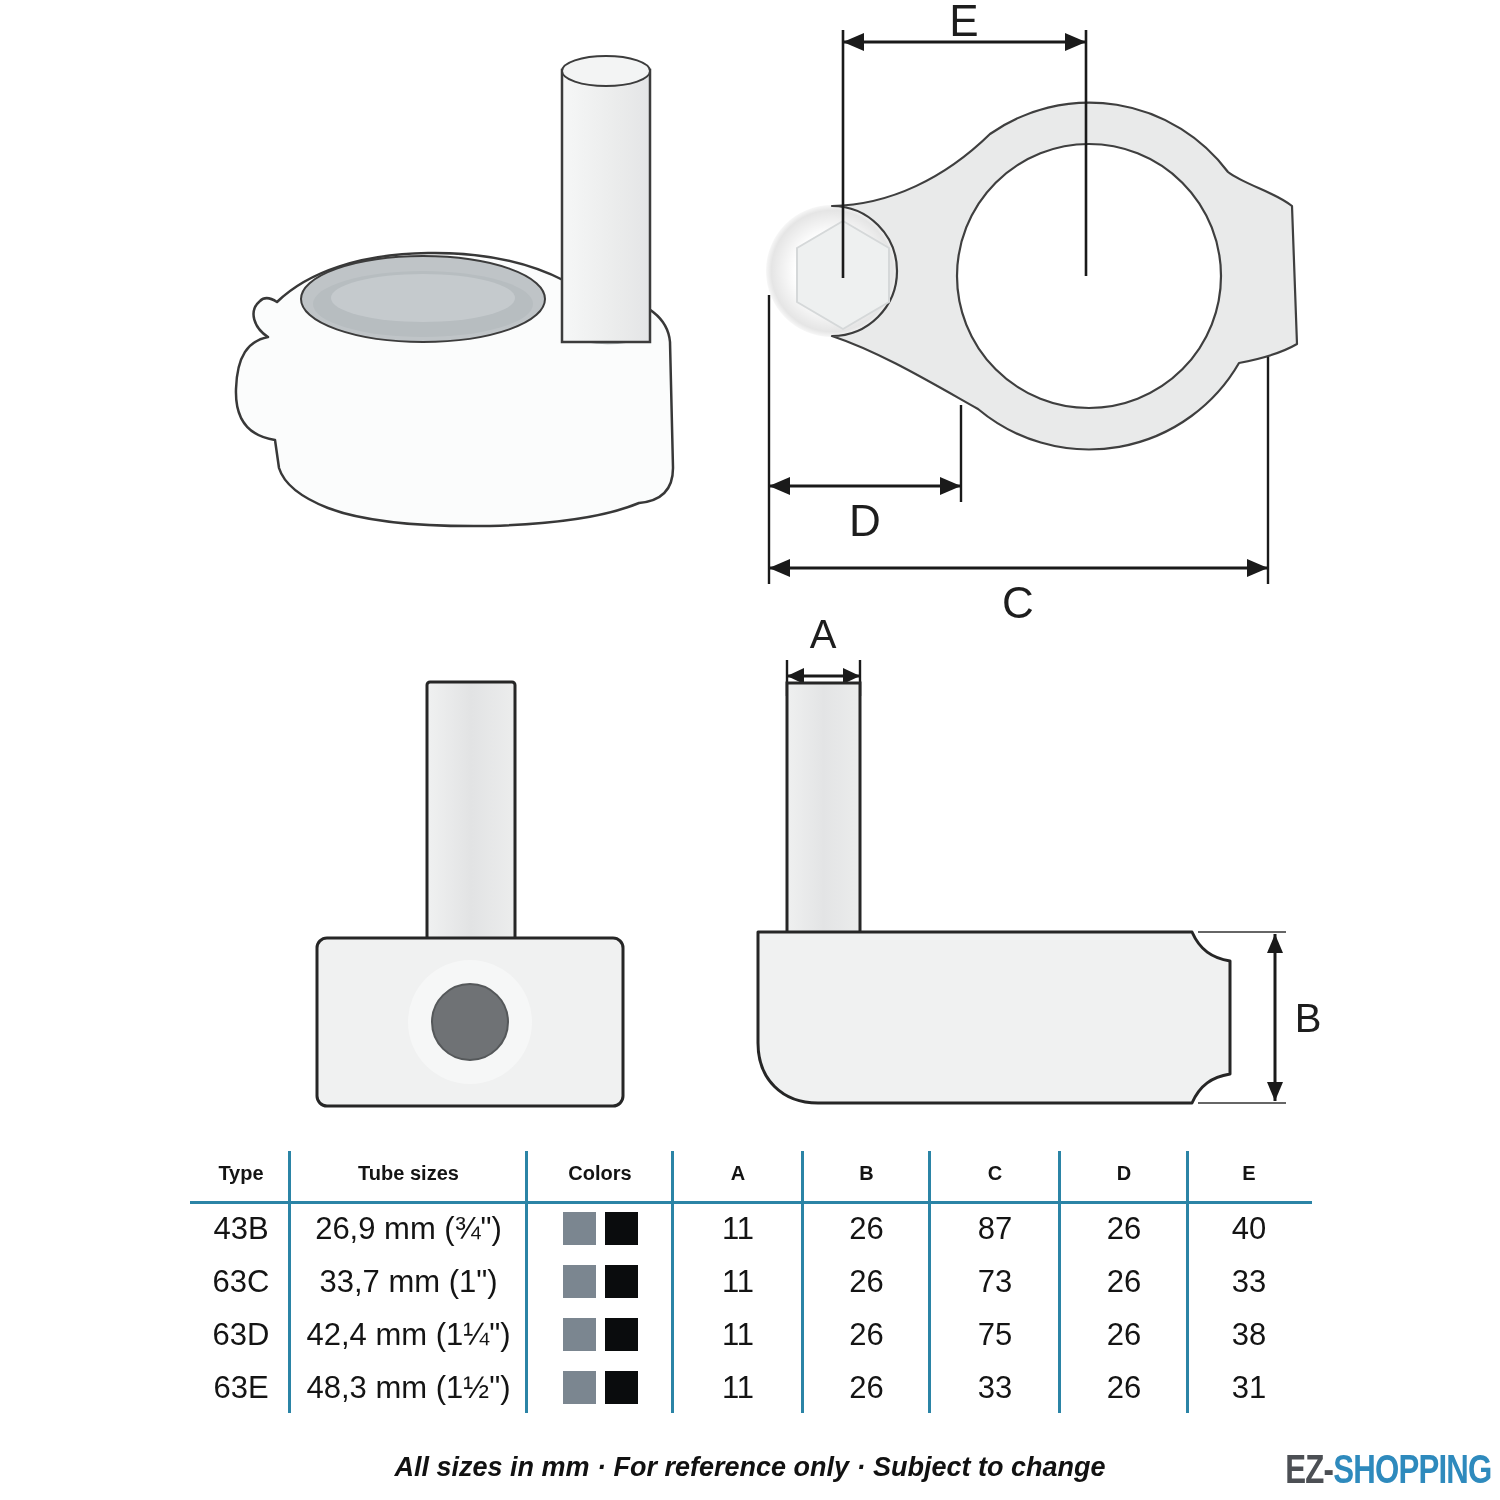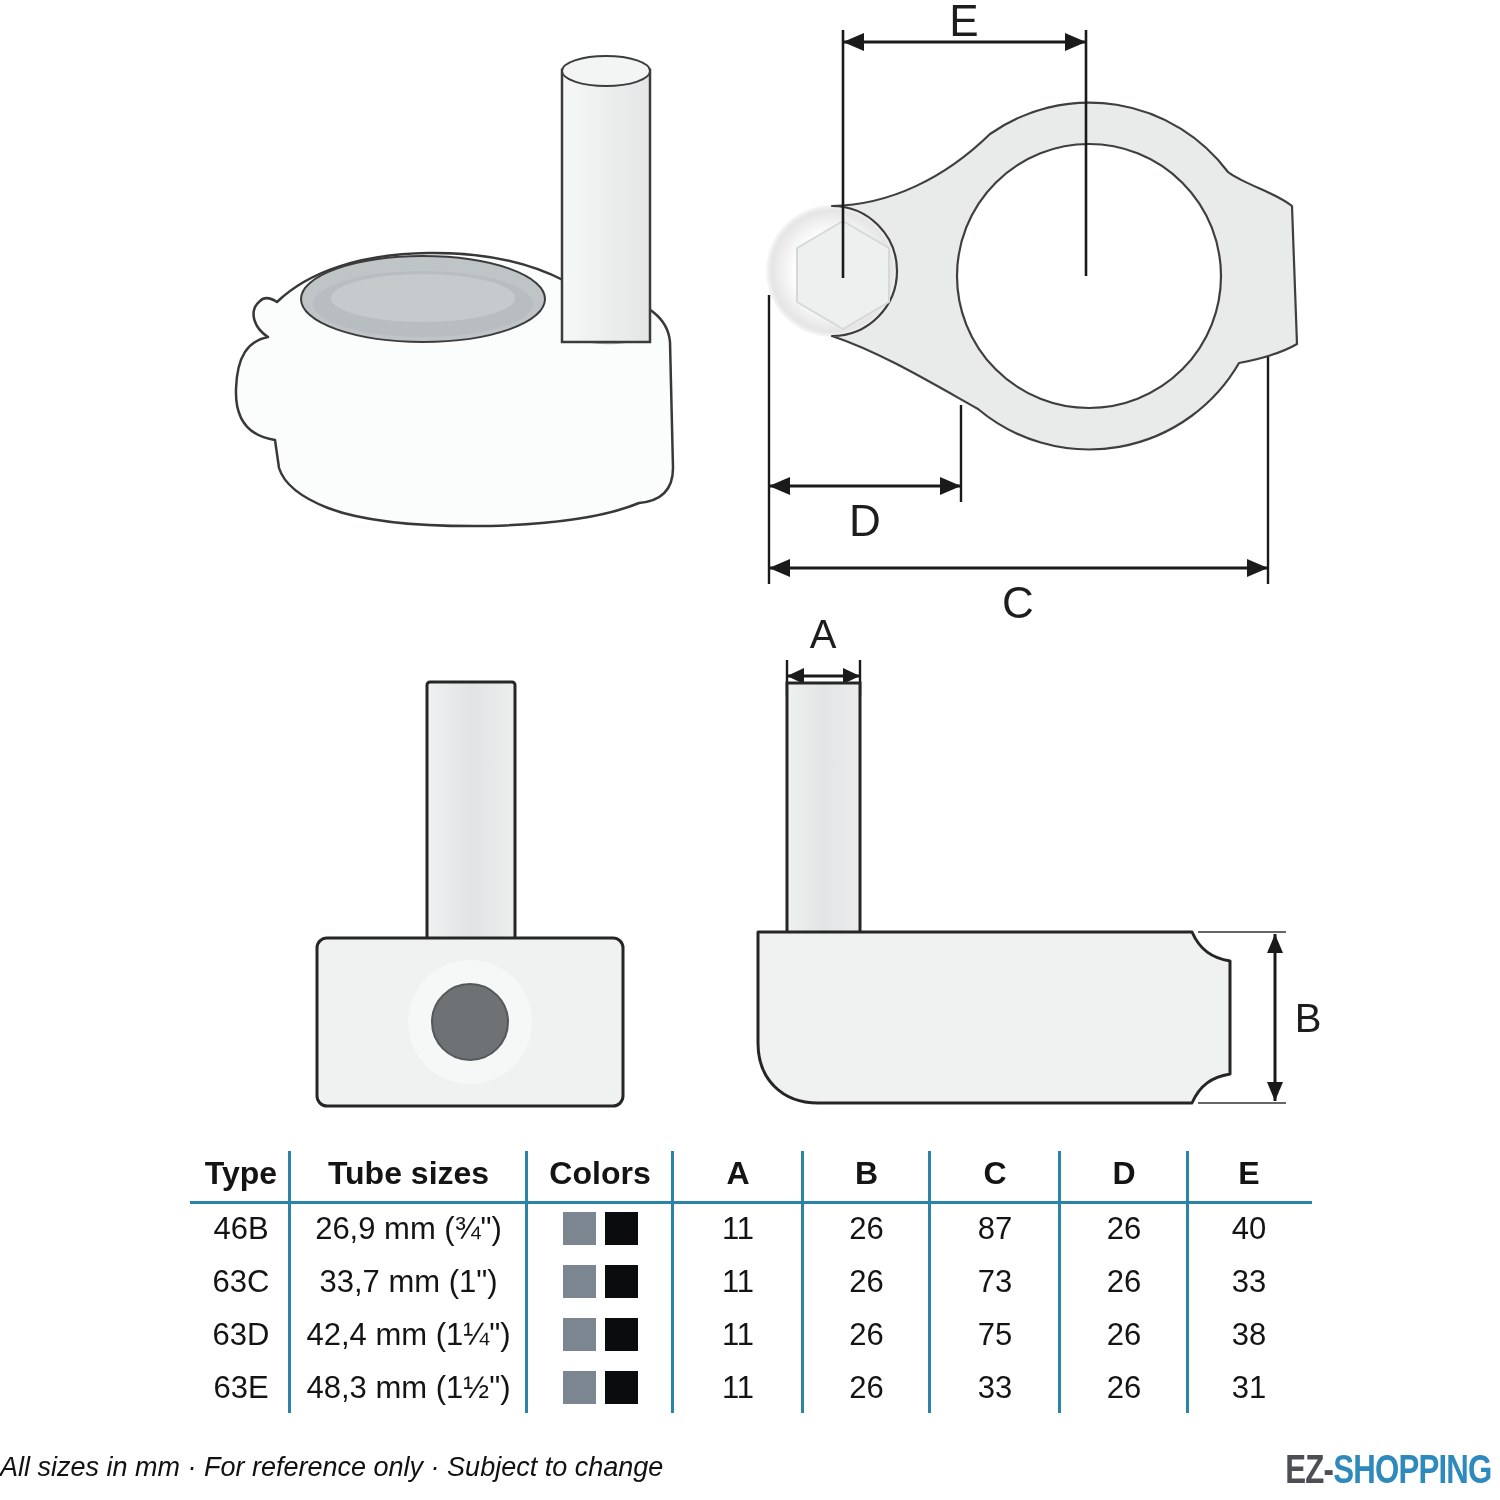--- a/index.html
+++ b/index.html
@@ -7,29 +7,29 @@
         font-family:"Liberation Sans", sans-serif;color:#1d1d1d;}
   .panel{position:absolute;}
   .dimtext{font-family:"Liberation Sans", sans-serif;font-size:44px;fill:#1d1d1d;}
   .dimtext-sm{font-family:"Liberation Sans", sans-serif;font-size:40px;fill:#1d1d1d;}
 
   
   .spec-table{position:absolute;left:192px;top:1145px;width:1118px;
     display:grid;grid-template-columns:98px 237px 146px 130px 127px 130px 128px 122px;
     grid-template-rows:57px 53px 53px 53px 53px;}
   .cell{display:flex;align-items:center;justify-content:center;font-size:31px;color:#141414;}
-  .cell.hdr{font-weight:bold;font-size:32px;}
+  .cell.hdr{font-weight:bold;font-size:20px;}
   .vline{position:absolute;width:3px;top:6px;height:262px;}
   .hline{position:absolute;left:-2px;top:56px;width:1122px;height:3px;}
   .swatches{display:flex;gap:9px;align-items:center;justify-content:center;width:100%;}
   .swatch{width:33px;height:33px;display:inline-block;}
 
   
-  .footer-note{position:absolute;left:0;top:1452px;width:1500px;text-align:left;
-    font-size:27px;font-style:italic;font-weight:normal;color:#111;}
+  .footer-note{position:absolute;left:0;top:1452px;width:1500px;text-align:center;
+    font-size:27px;font-style:italic;font-weight:bold;color:#111;}
   .logo{position:absolute;right:8px;top:1447px;font-weight:bold;font-size:40px;
     letter-spacing:-1px;transform:scaleX(.78);transform-origin:100% 50%;white-space:nowrap;}
 </style>
 </head>
 <body>
 
 <div id="page">
 
   <svg class="panel" style="left:180px;top:40px" width="540" height="520" viewBox="0 0 540 520">
     <defs>
@@ -129,21 +129,21 @@
   <div class="spec-table">
     <div class="cell hdr">Type</div>
     <div class="cell hdr">Tube sizes</div>
     <div class="cell hdr">Colors</div>
     <div class="cell hdr">A</div>
     <div class="cell hdr">B</div>
     <div class="cell hdr">C</div>
     <div class="cell hdr">D</div>
     <div class="cell hdr">E</div>
 
-    <div class="cell">46B</div>
+    <div class="cell">43B</div>
     <div class="cell">26,9 mm (¾")</div>
     <div class="cell">
         <span class="swatches">
       <span class="swatch" style="background: rgb(123, 134, 144);"></span>
       <span class="swatch" style="background: rgb(10, 12, 13);"></span>
         </span>
       </div>
     <div class="cell">11</div>
     <div class="cell">26</div>
     <div class="cell">87</div>

